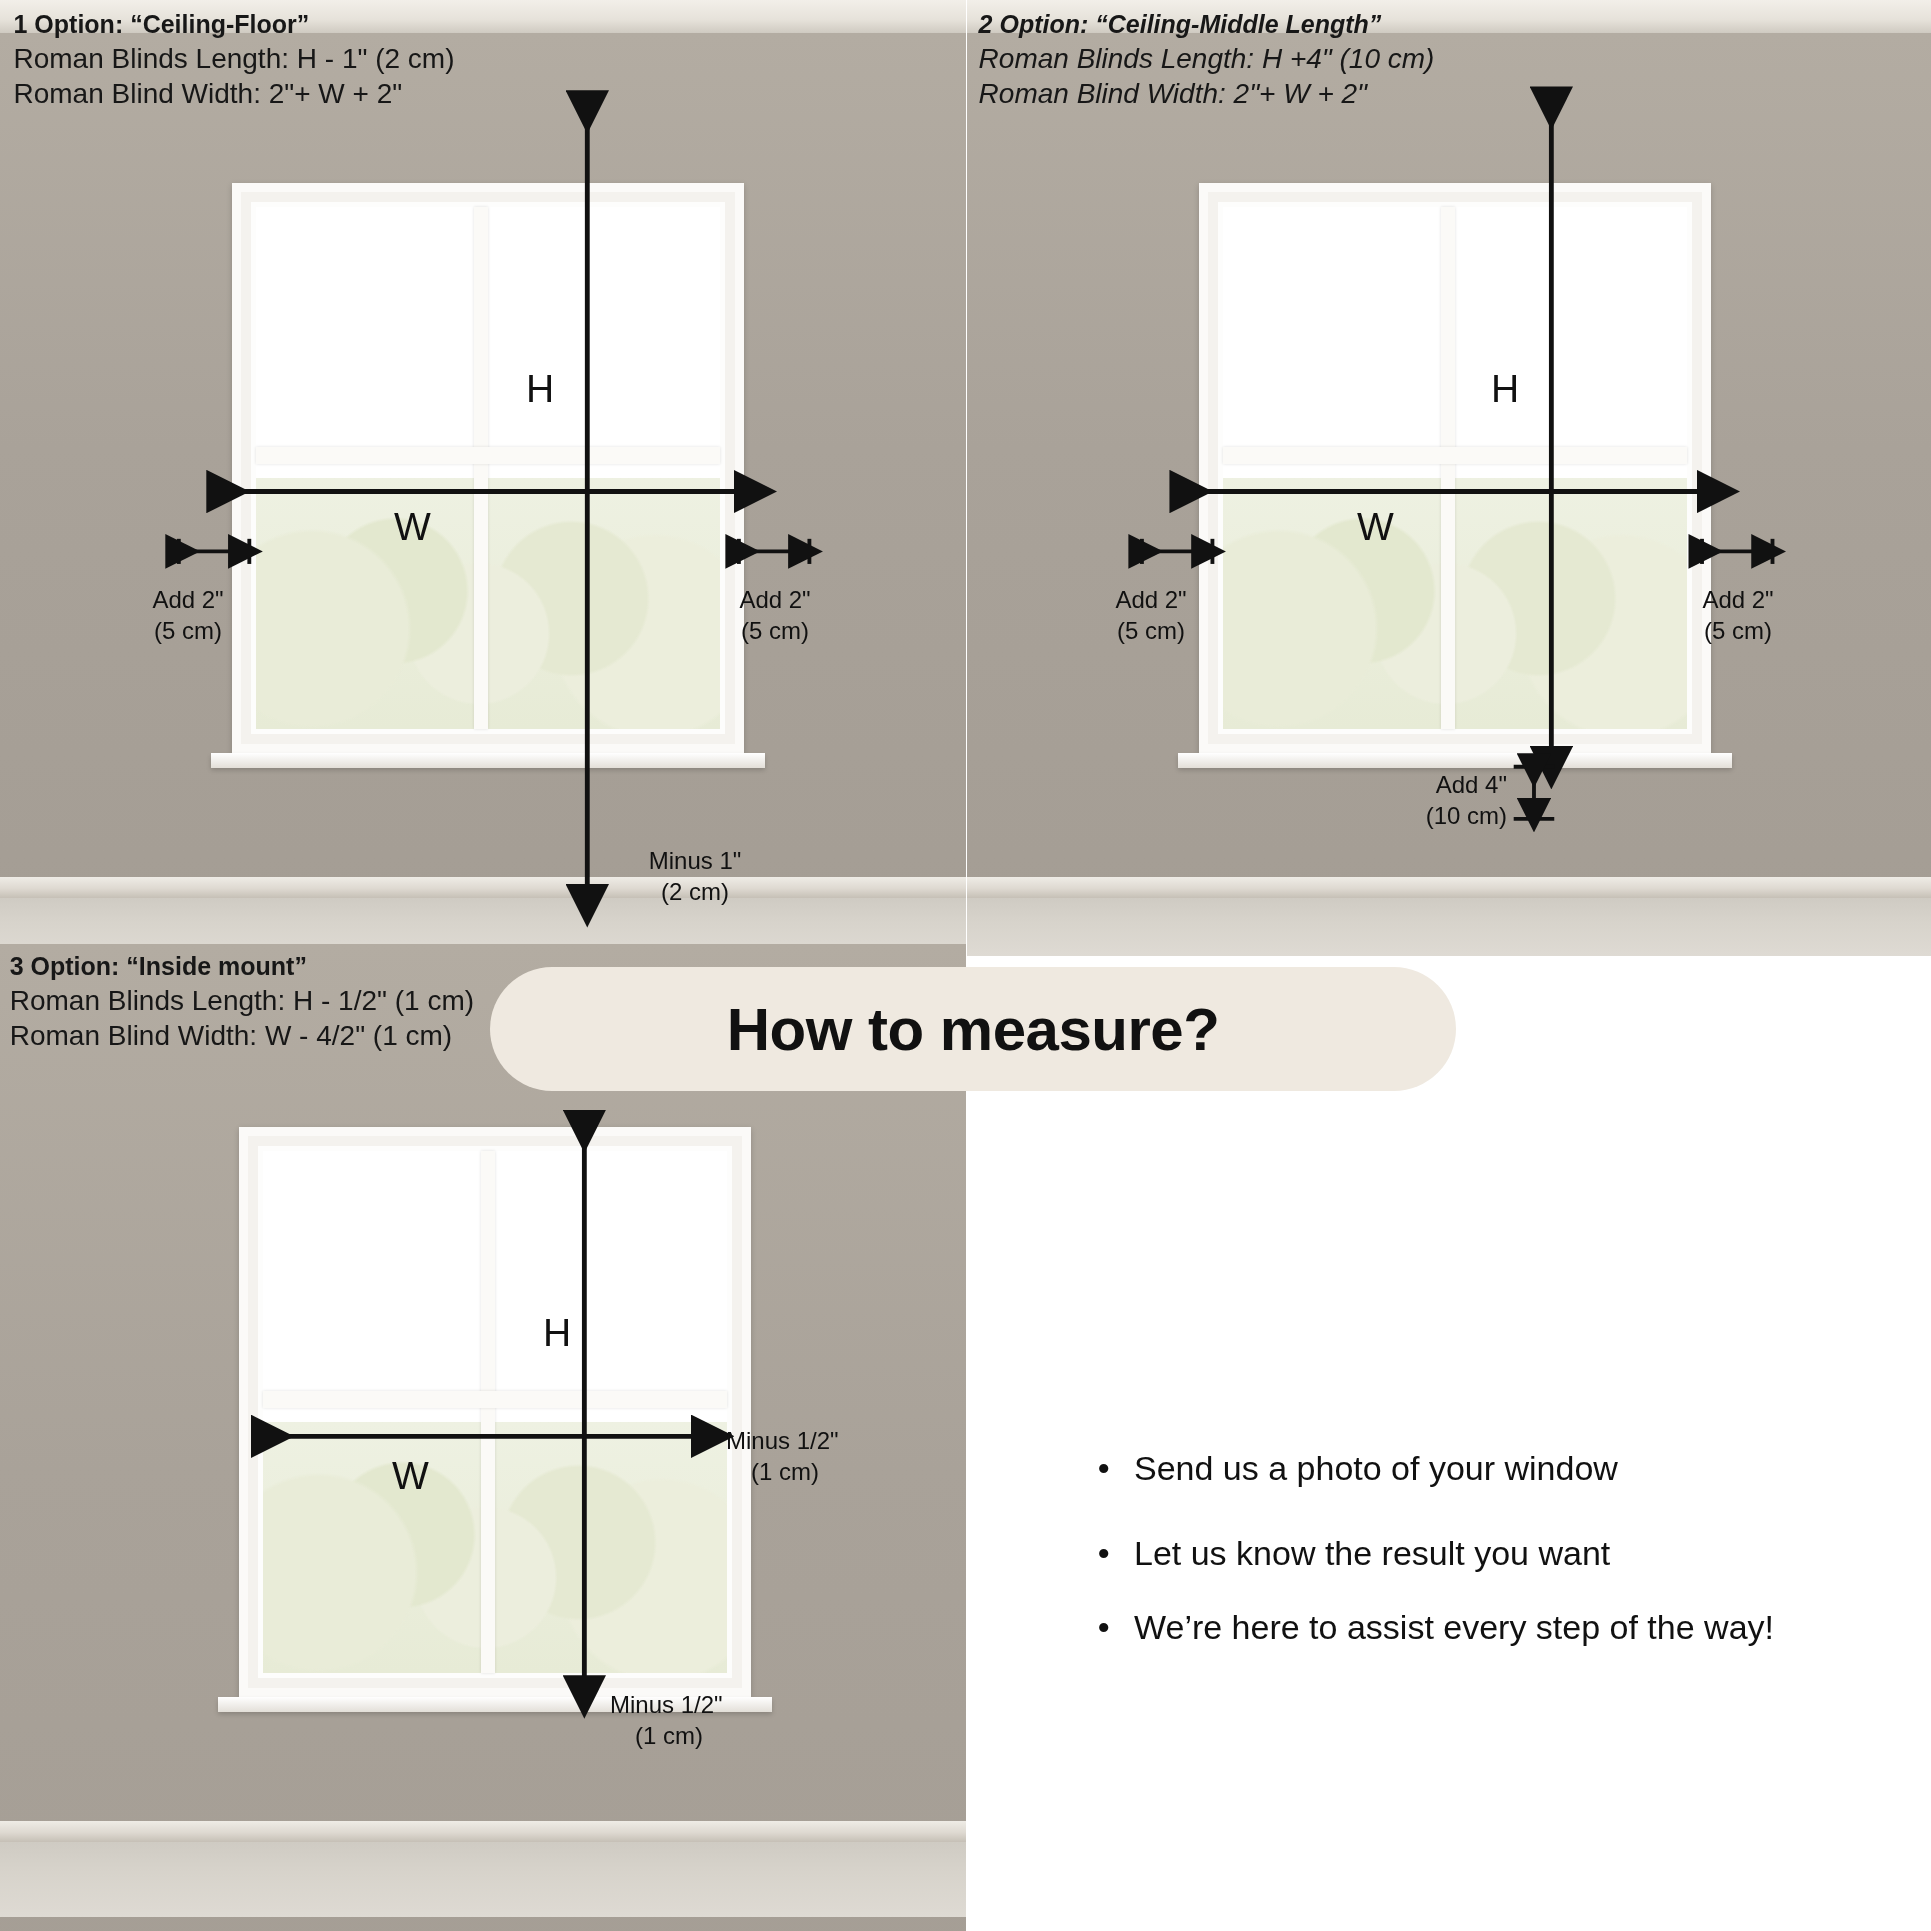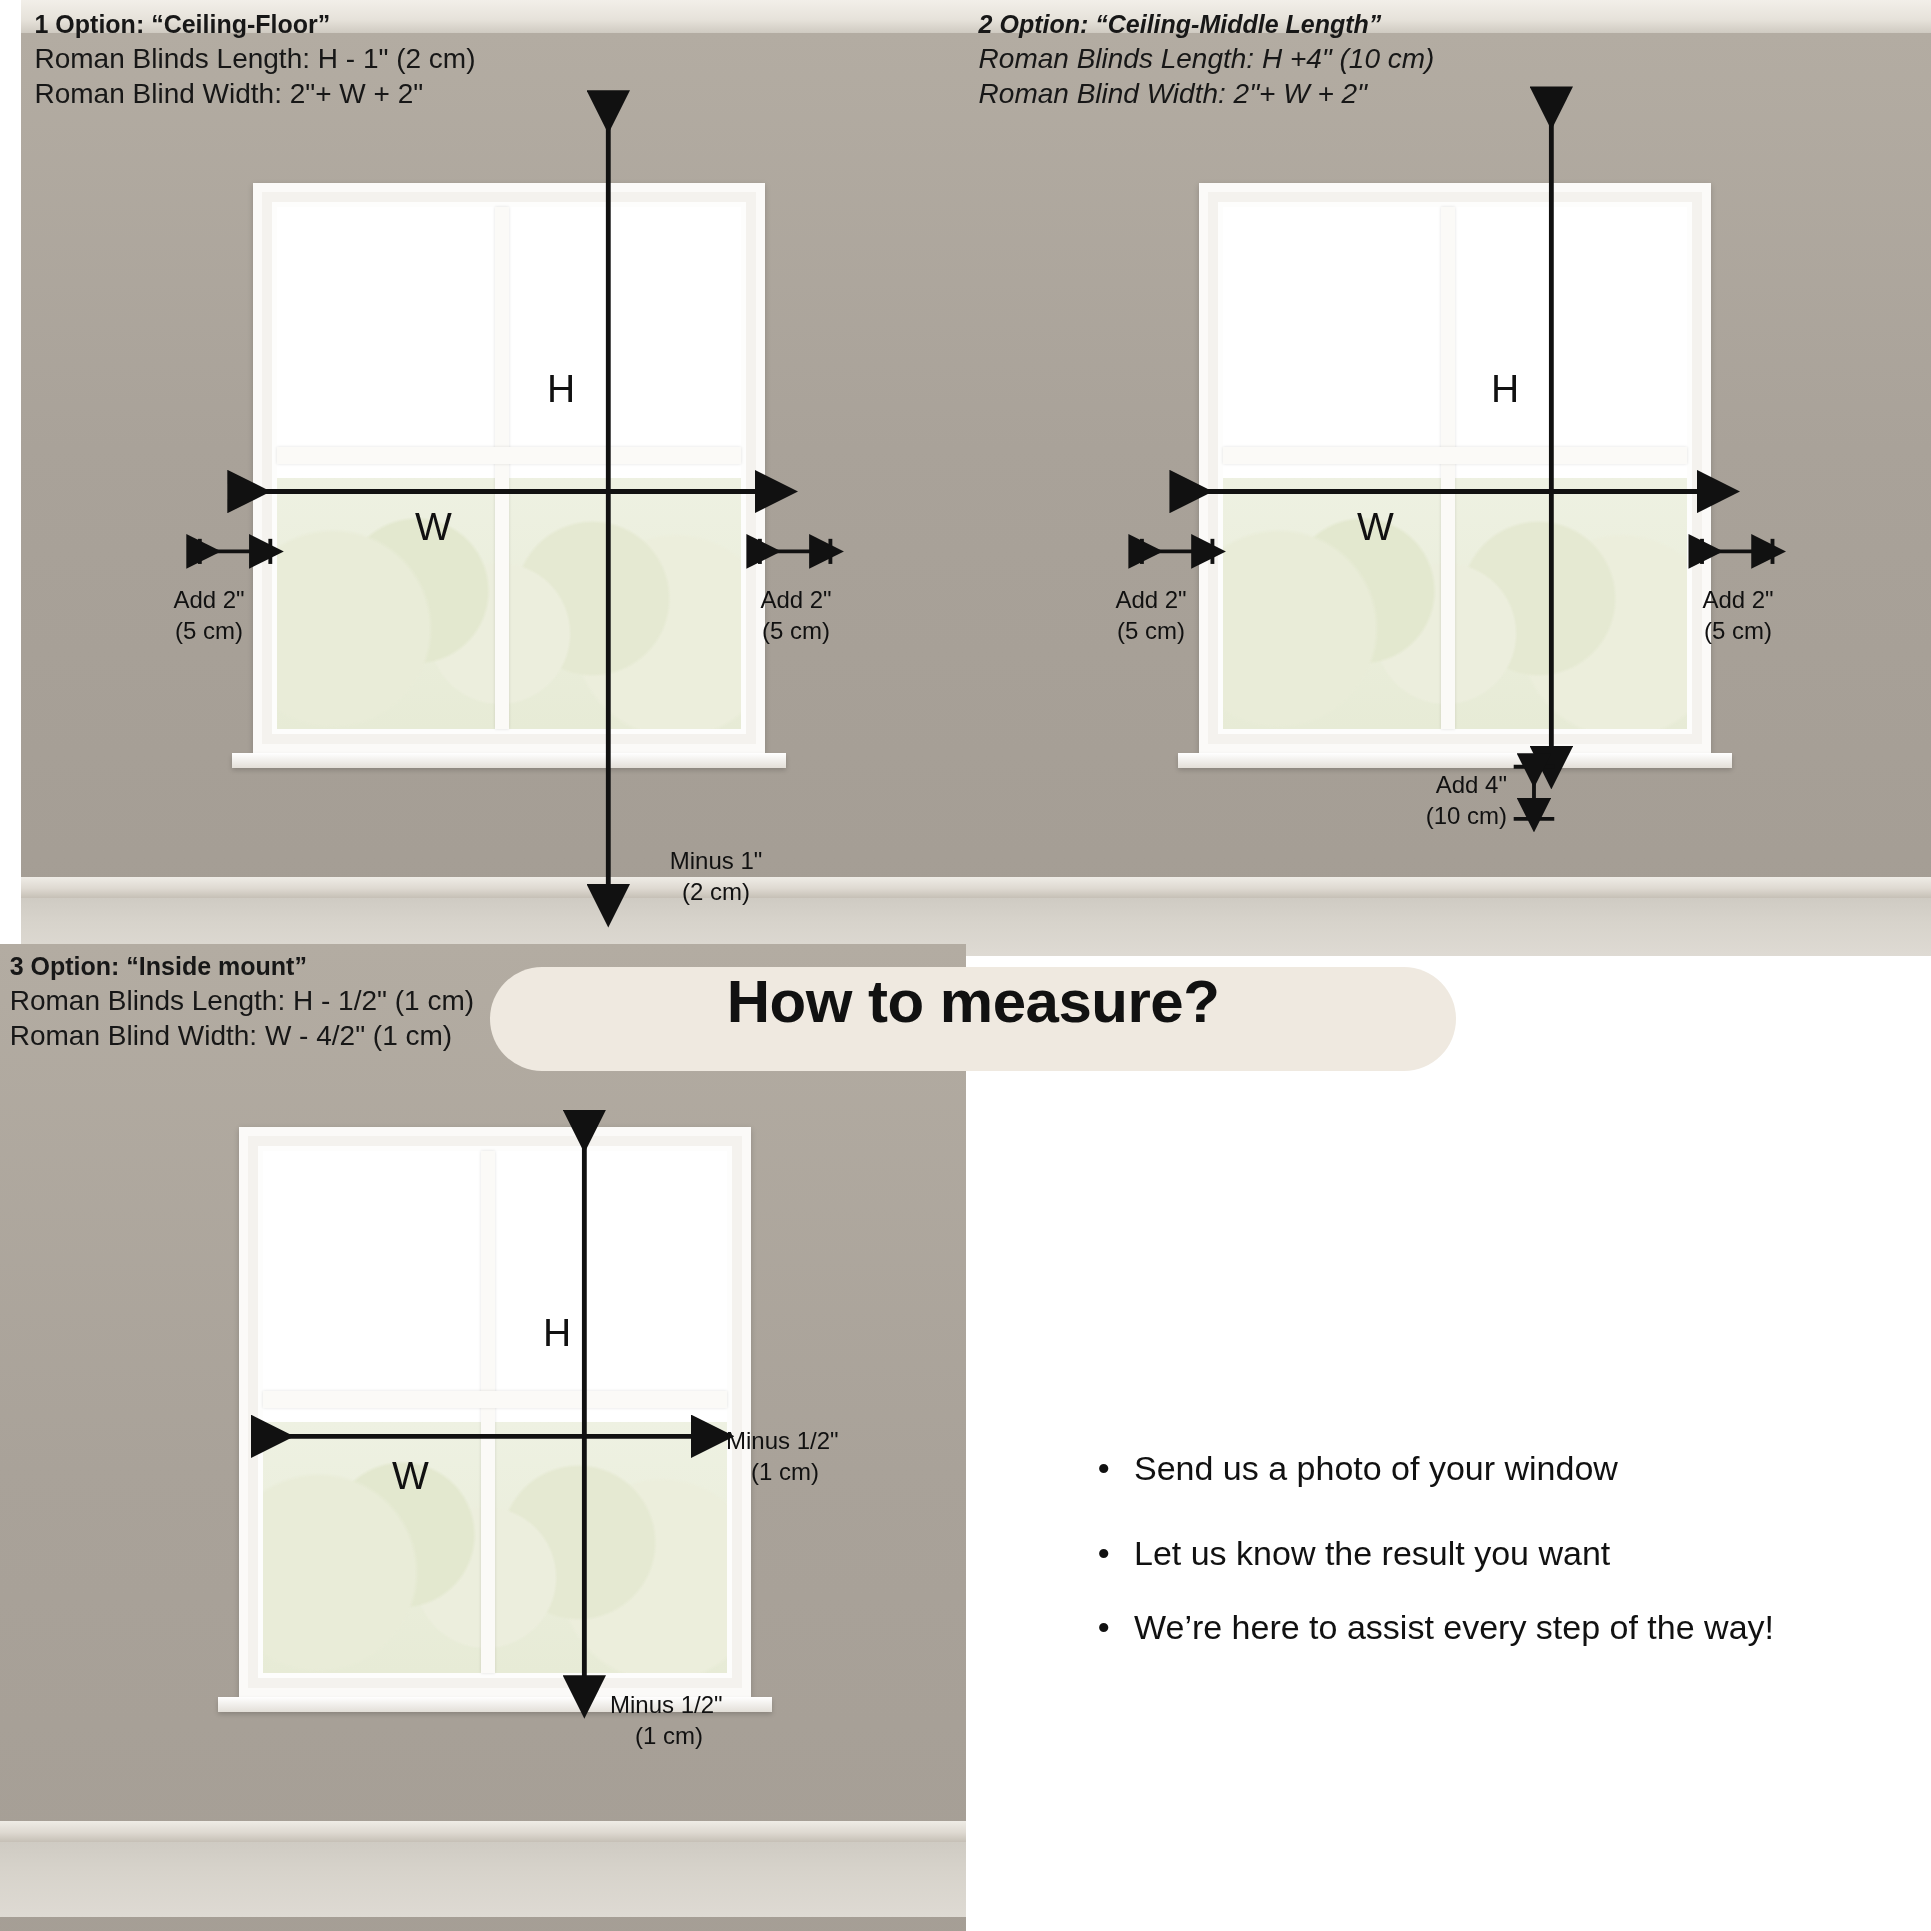--- a/index.html
+++ b/index.html
@@ -7,21 +7,21 @@
     width:1931px;height:1931px;
     font-family:"Liberation Sans", sans-serif;
     background:#ffffff;
     overflow:hidden;
     position:relative;
   }
   .board{position:absolute;left:0;top:0;width:1931px;height:1931px;}
 
   
   .panel{position:absolute;overflow:hidden;background:#aaa39a;}
-  .p1{left:0;top:0;width:966px;height:956px;margin-left:21px;}
+  .p1{left:0;top:0;width:966px;height:956px;}
   .p2{left:967px;top:0;width:964px;height:956px;}
   .p3{left:0;top:944px;width:966px;height:1166px;}
   .p4{left:967px;top:958px;width:964px;height:973px;background:#ffffff;}
 
   
   .room{position:absolute;inset:0;background:#aaa8a0;}
   .ceiling{position:absolute;left:0;top:0;width:100%;height:33px;
      background:linear-gradient(180deg,#f2efe9 0%,#e6e2da 60%,#cfcac1 100%);}
   .wall{position:absolute;left:0;top:33px;right:0;bottom:0;
      background:linear-gradient(180deg,#b3aca2 0%,#a9a299 45%,#a49d94 100%);}
@@ -55,22 +55,22 @@
   .capt .t1{font-size:25px;font-weight:700;line-height:33px;white-space:nowrap;}
   .capt .t2{font-size:28px;line-height:35px;white-space:nowrap;}
 
   .lbl{position:absolute;font-size:24px;color:#111;line-height:31px;text-align:center;white-space:nowrap;}
   .lbl-left{text-align:left;}
   .bigletter{position:absolute;font-size:39px;font-weight:500;color:#111;}
 
   svg.ov{position:absolute;left:0;top:0;overflow:visible;}
 
   
-  .pill{position:absolute;left:490px;top:967px;width:966px;height:104px;
-     background:#efe9e0;border-radius:62px;display:flex;align-items:flex-start;justify-content:center;}
+  .pill{position:absolute;left:490px;top:967px;width:966px;height:124px;
+     background:#efe9e0;border-radius:62px;display:flex;align-items:center;justify-content:center;}
   .pill span{font-size:60px;font-weight:700;color:#111;letter-spacing:-0.5px;}
 
   
   .assist-title{position:absolute;left:967px;top:1188px;width:964px;text-align:center;
      font-size:58px;font-weight:700;color:#111;}
   .bullets{position:absolute;left:1052px;top:1410px;width:869px;}
   .bullets li{font-size:34px;color:#111;line-height:85px;list-style:none;position:relative;padding-left:42px;}
   .bullets li:before{content:"•";position:absolute;left:5.8px;top:0;font-size:34px;}
   .bullets li.wrap{line-height:62px;}
 </style>

